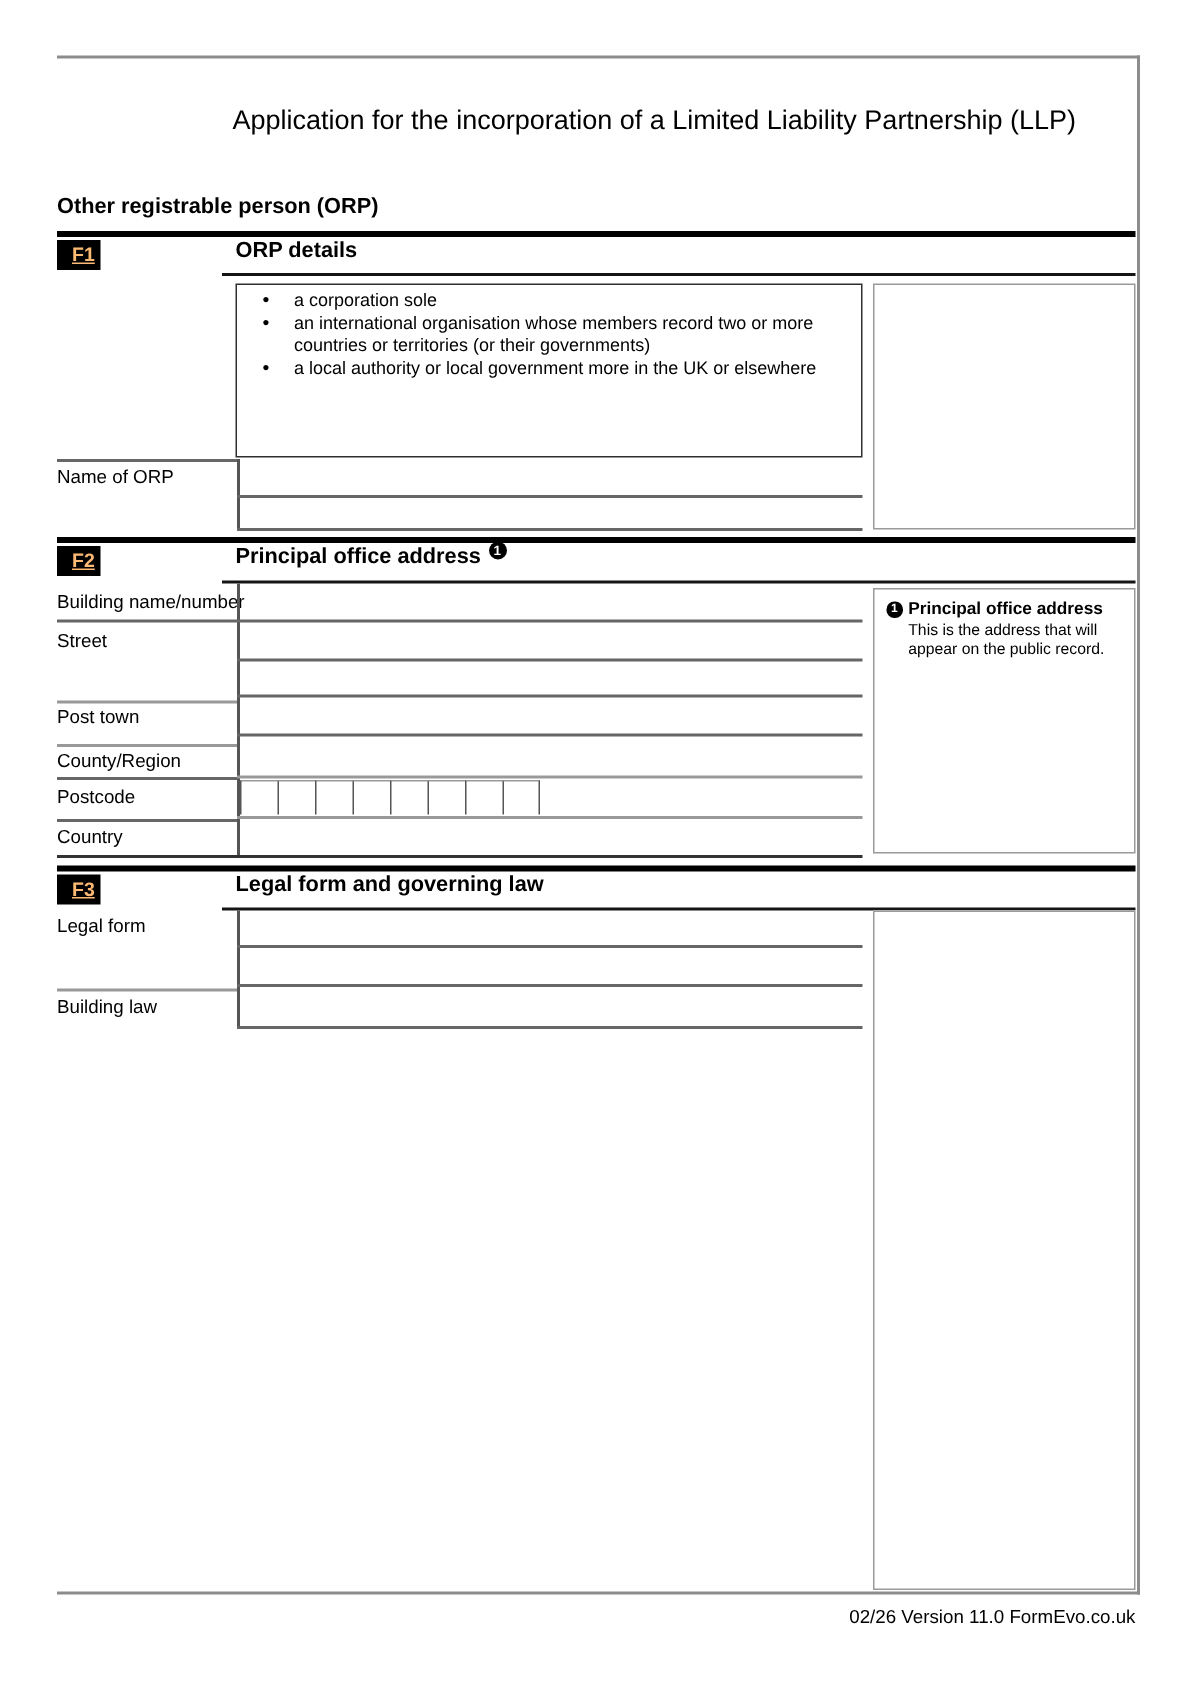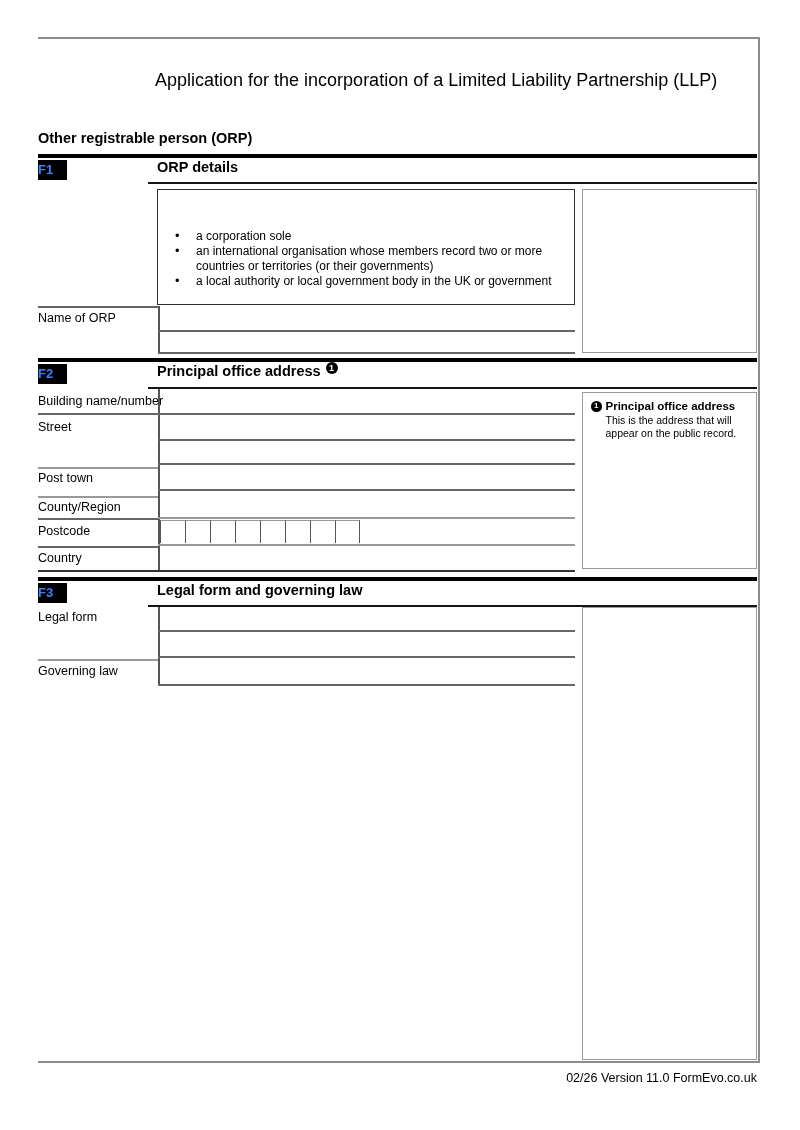--- a/index.html
+++ b/index.html
@@ -14,41 +14,41 @@
     border-top:2px solid #8c8c8c; border-right:2px solid #8c8c8c; border-bottom:2px solid #8c8c8c;
   }
   .doc-title { position:absolute; left:155px; top:41px; font-size:23px; letter-spacing:-0.3px; }
   .doc-subtitle { position:absolute; left:155px; top:70px; font-size:18px; }
   .group-heading { position:absolute; left:38px; top:130px; font-size:14.5px; font-weight:bold; }
 
   .bar { position:absolute; left:38px; width:719px; height:4px; background:#000; }
   #bar-f1 { top:154px; } #bar-f2 { top:358px; } #bar-f3 { top:577px; }
 
   .badge {
-    position:absolute; left:38px; width:29px; height:20px; background:#000; color:#3b82f6;
-    font-weight:bold; font-size:13px; line-height:20px; padding-left:0;
+    position:absolute; left:38px; width:29px; height:20px; background:#000; color:#fdba74;
+    font-weight:bold; font-size:13px; line-height:20px; padding-left:10px;text-decoration:underline;
   }
   #badge-f1 { top:160px; } #badge-f2 { top:364px; } #badge-f3 { top:583px; }
 
   .sec-title { position:absolute; left:157px; font-size:14.5px; font-weight:bold; white-space:nowrap; }
   #title-f1 { top:159px; } #title-f2 { top:363px; } #title-f3 { top:582px; }
 
   .rule { position:absolute; left:148px; width:609px; height:2px; background:#151515; }
   #rule-f1 { top:182px; } #rule-f2 { top:387px; } #rule-f3 { top:605px; }
 
   .marker {
     display:inline-block; width:12px; height:12px; border-radius:50%; background:#000; color:#fff;
     font-size:9px; font-weight:bold; line-height:12px; text-align:center;
     position:relative; top:-5px; margin-left:5px;
   }
   .note-box {
     position:absolute; left:157px; top:189px; width:418px; height:116px;
     border:1.5px solid #2f2f2f; padding:3px 8px; font-size:12px; line-height:15px;
   }
-  .note-box ul { list-style:none;margin-top:36px; }
+  .note-box ul { list-style:none; }
   .note-box li { position:relative; padding-left:30px; }
   .note-box li::before { content:"\2022"; position:absolute; left:9px; top:-1px; font-size:13px; }
 
   .side-box { position:absolute; left:582px; border:1.5px solid #9a9a9a; background:#fff; }
   #side-f1 { top:189px; width:175px; height:164px; }
   #side-f2 { top:392px; width:175px; height:177px; padding:7px 8px; }
   #side-f3 { top:607px; width:175px; height:453px; }
   .side-head { display:flex; align-items:flex-start; }
   .side-head .marker { position:static; top:0; margin:1px 4px 0 0; flex:0 0 auto; width:10.5px; height:10.5px; line-height:10.5px; font-size:8px; }
   .side-title { font-size:11.5px; font-weight:bold; line-height:12px; }
@@ -117,21 +117,21 @@
 
   <div class="bar" id="bar-f1"></div>
   <div class="badge" id="badge-f1">F1</div>
   <div class="sec-title" id="title-f1">ORP details</div>
   <div class="rule" id="rule-f1"></div>
 
   <div class="note-box">
     <ul>
       <li>a corporation sole</li>
       <li>an international organisation whose members record two or more countries or territories (or their governments)</li>
-      <li>a local authority or local government body in the UK or government</li>
+      <li>a local authority or local government more in the UK or elsewhere</li>
     </ul>
   </div>
   <div class="side-box" id="side-f1"></div>
 
   <div class="fld-label" id="lbl-name">Name of ORP</div>
   <div class="vdiv" id="vdiv-f1"></div>
   <div class="hline" id="hl-f1-sep"></div>
   <div class="hline" id="hl-f1-in1"></div>
   <div class="hline" id="hl-f1-in2"></div>
   <div class="zone" id="z-name1"></div>
@@ -187,21 +187,21 @@
     </div>
     <div class="side-body">This is the address that will appear on the public record.</div>
   </div>
 
   <div class="bar" id="bar-f3"></div>
   <div class="badge" id="badge-f3">F3</div>
   <div class="sec-title" id="title-f3">Legal form and governing law</div>
   <div class="rule" id="rule-f3"></div>
 
   <div class="fld-label" id="lbl-legal">Legal form</div>
-  <div class="fld-label" id="lbl-govlaw">Governing law</div>
+  <div class="fld-label" id="lbl-govlaw">Building law</div>
 
   <div class="vdiv" id="vdiv-f3"></div>
   <div class="hline" id="hl-f3-in1"></div>
   <div class="hline" id="hl-f3-in2"></div>
   <div class="hline" id="hl-f3-sep"></div>
   <div class="hline" id="hl-f3-in3"></div>
 
   <div class="zone" id="z-legal1"></div>
   <div class="zone" id="z-legal2"></div>
   <div class="zone" id="z-govlaw"></div>

